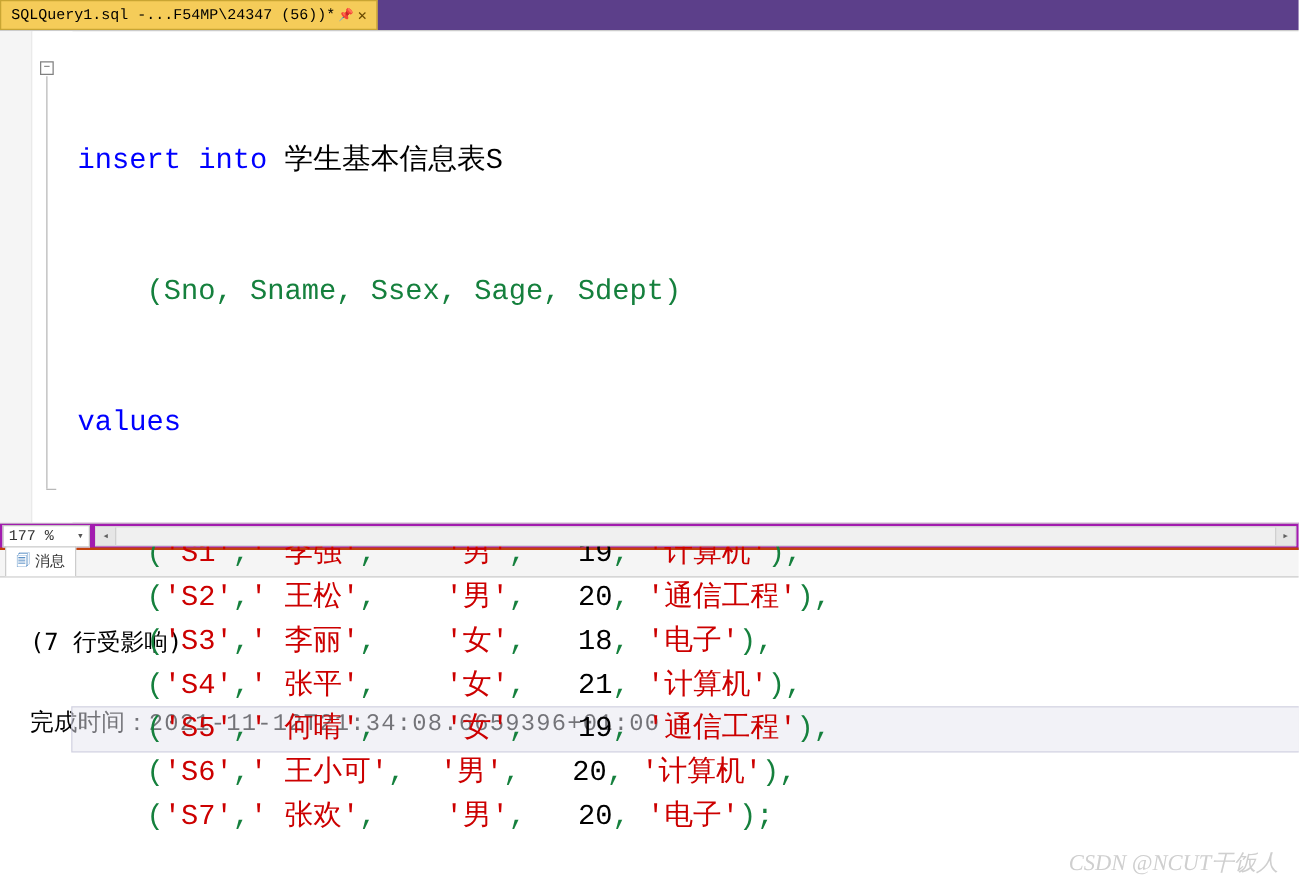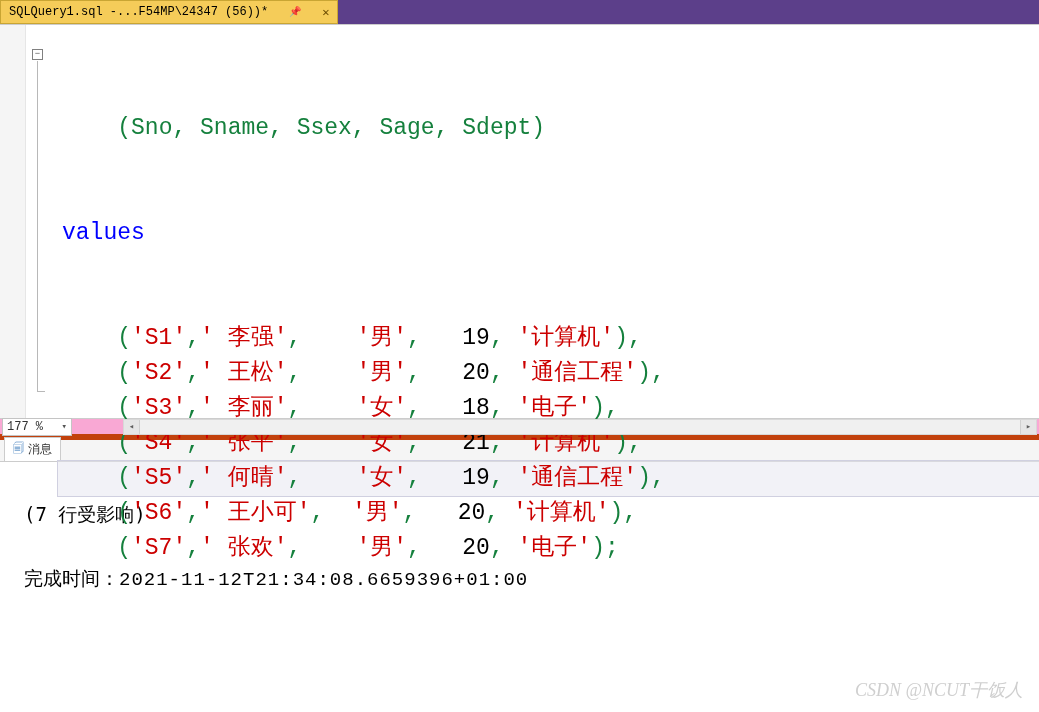--- a/index.html
+++ b/index.html
@@ -15,21 +15,21 @@
     display: flex;
     align-items: stretch;
     font-size: 12px;
   }
   .tab {
     background: #f5cc59;
     color: #000;
     display: flex;
     align-items: center;
     padding: 0 8px;
-    gap: 22px;
+    gap: 4px;
     border: 1px solid #c9a533;
   }
   .tab .pin {
     width: 10px; height: 10px; display: inline-flex;
     align-items: center; justify-content: center;
     color: #4a4a4a;
     font-size: 10px;
   }
   .tab .close {
     color: #6a4a00; font-size: 12px;
@@ -95,27 +95,26 @@
   .num { color: #000000; }
   .pun { color: #15803d; }
   .ident { color: #000000; }
   .current-line {
     background: rgba(230,230,240,0.5);
     outline: 1px solid #d0d0e0;
   }
   .zoom-bar {
     height: 22px;
     border-top: 1px solid #cccccc;
-    border-bottom: 6px solid #c2410c;
-    background: #f9a8d4;
+    border-bottom: 2px solid #c2410c;
+    background: #a21caf;
     display: flex;
     align-items: center;
     font-size: 12px;
     color: #333;
-    gap: 47px;
   }
   .zoom-select {
     width: 70px;
     display: flex;
     align-items: center;
     padding: 0 4px;
     justify-content: space-between;
     background: #fff;
     border: 1px solid #c4c4c4;
     height: 18px;
@@ -186,20 +185,21 @@
 </div>
 
 <div class="editor-wrapper">
   <div class="line-area"></div>
   <div class="gutter">
     <div class="fold-box">−</div>
     <div class="fold-line"></div>
     <div class="fold-end"></div>
   </div>
   <div class="code">
+    <div class="code-row"><span class="kw">insert</span> <span class="kw">into</span> <span class="ident">学生基本信息表S</span></div>
     <div class="code-row">    <span class="pun">(Sno, Sname, Ssex, Sage, Sdept)</span></div>
     <div class="code-row"><span class="kw">values</span></div>
     <div id="values-rows"><div class="code-row"><span class="pun">    (</span><span class="str">'S1'</span><span class="pun">,</span><span class="str">' 李强'</span><span class="pun">,    </span><span class="str">'男'</span><span class="pun">,   </span><span class="num">19</span><span class="pun">, </span><span class="str">'计算机'</span><span class="pun">)</span><span class="pun">,</span></div><div class="code-row"><span class="pun">    (</span><span class="str">'S2'</span><span class="pun">,</span><span class="str">' 王松'</span><span class="pun">,    </span><span class="str">'男'</span><span class="pun">,   </span><span class="num">20</span><span class="pun">, </span><span class="str">'通信工程'</span><span class="pun">)</span><span class="pun">,</span></div><div class="code-row"><span class="pun">    (</span><span class="str">'S3'</span><span class="pun">,</span><span class="str">' 李丽'</span><span class="pun">,    </span><span class="str">'女'</span><span class="pun">,   </span><span class="num">18</span><span class="pun">, </span><span class="str">'电子'</span><span class="pun">)</span><span class="pun">,</span></div><div class="code-row"><span class="pun">    (</span><span class="str">'S4'</span><span class="pun">,</span><span class="str">' 张平'</span><span class="pun">,    </span><span class="str">'女'</span><span class="pun">,   </span><span class="num">21</span><span class="pun">, </span><span class="str">'计算机'</span><span class="pun">)</span><span class="pun">,</span></div><div class="code-row current-line"><span class="pun">    (</span><span class="str">'S5'</span><span class="pun">,</span><span class="str">' 何晴'</span><span class="pun">,    </span><span class="str">'女'</span><span class="pun">,   </span><span class="num">19</span><span class="pun">, </span><span class="str">'通信工程'</span><span class="pun">)</span><span class="pun">,</span></div><div class="code-row"><span class="pun">    (</span><span class="str">'S6'</span><span class="pun">,</span><span class="str">' 王小可'</span><span class="pun">,  </span><span class="str">'男'</span><span class="pun">,   </span><span class="num">20</span><span class="pun">, </span><span class="str">'计算机'</span><span class="pun">)</span><span class="pun">,</span></div><div class="code-row"><span class="pun">    (</span><span class="str">'S7'</span><span class="pun">,</span><span class="str">' 张欢'</span><span class="pun">,    </span><span class="str">'男'</span><span class="pun">,   </span><span class="num">20</span><span class="pun">, </span><span class="str">'电子'</span><span class="pun">)</span><span class="pun">;</span></div></div>
   </div>
 </div>
 
 <div class="zoom-bar">
   <div class="zoom-select">
     <span>177 %</span>
     <span class="arrow">▾</span>

